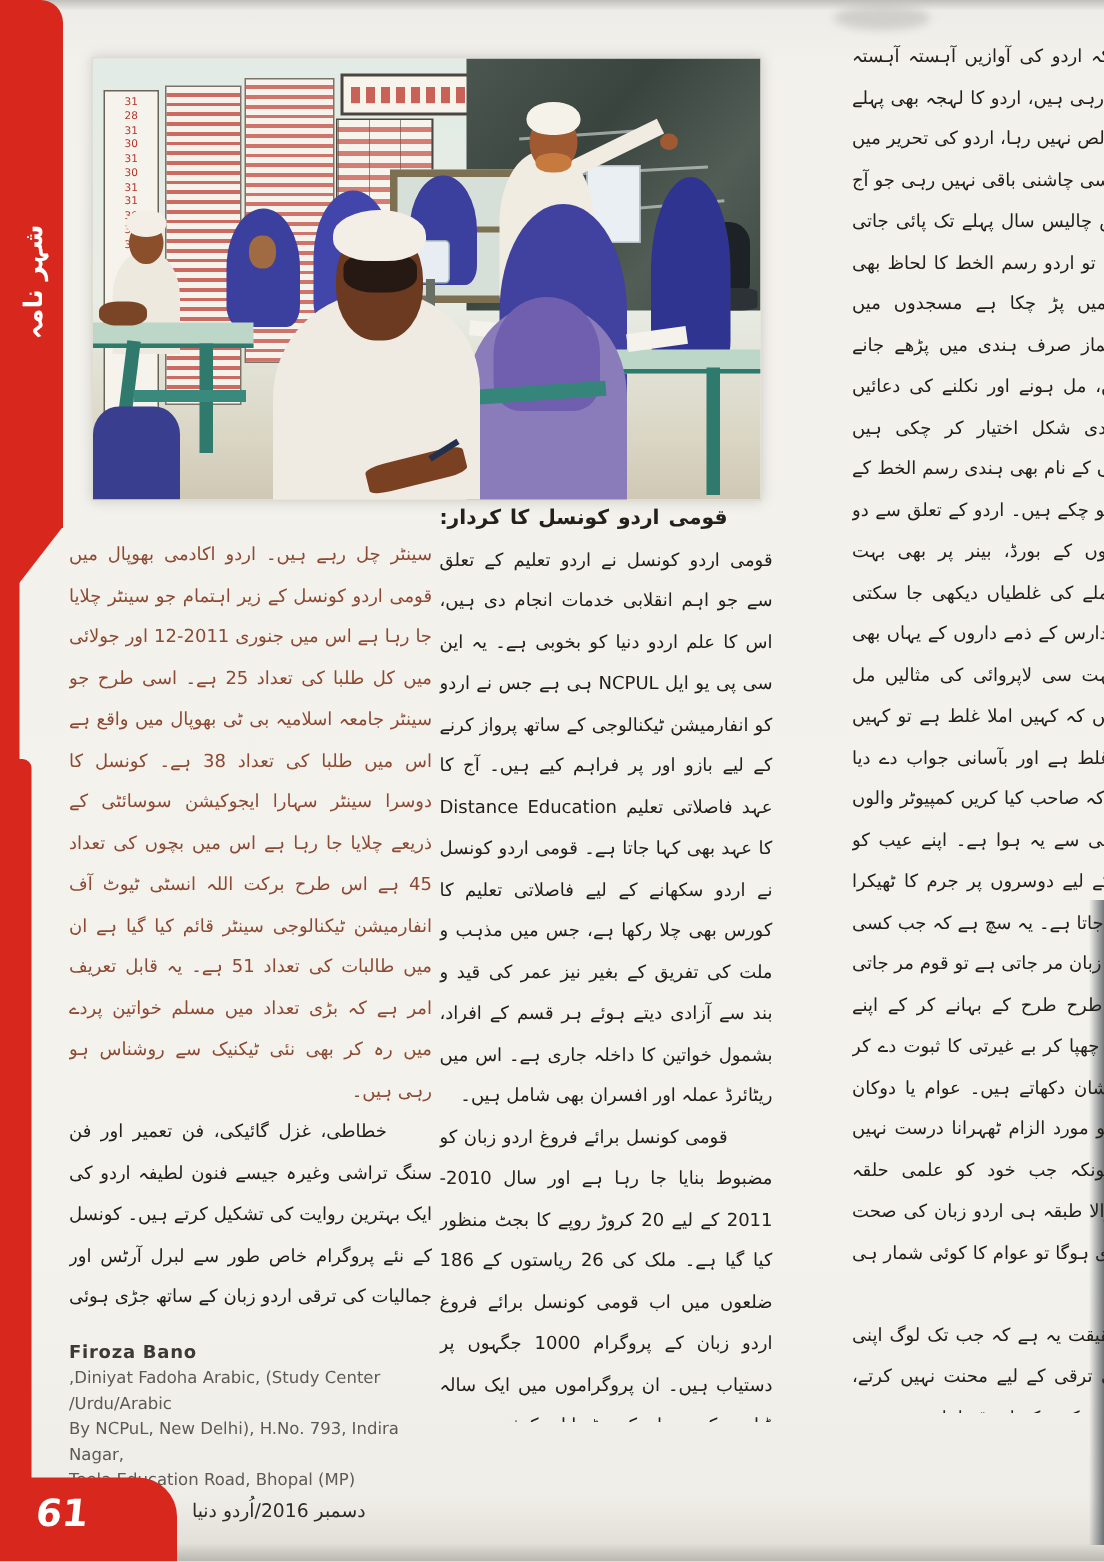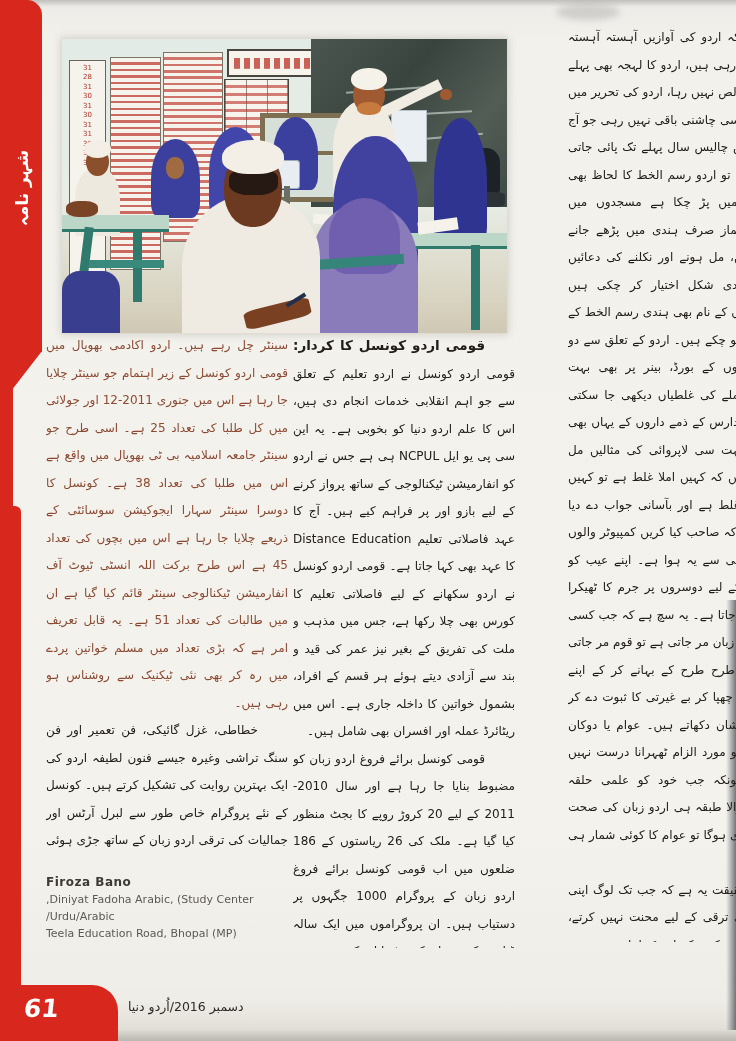--- a/index.html
+++ b/index.html
@@ -86,27 +86,27 @@
   .boy-head{left:36.5%;top:38%;width:13%;height:26%;background:#6b3a20;border-radius:46%;}
   .boy-hair{left:37.5%;top:44%;width:11%;height:9%;background:#261913;border-radius:40%;}
   .boy-cap{left:36%;top:34.5%;width:14%;height:11.5%;background:#f3efe6;border-radius:50% 50% 42% 42%;}
   .boy-arm{left:41%;top:90%;width:15%;height:6.5%;background:#7a4022;transform:rotate(-14deg);border-radius:20%;}
   .boy-pen{left:50%;top:88%;width:5%;height:1.4%;background:#23304d;transform:rotate(-32deg);}
   
   .urdu{direction:rtl;text-align:justify;font-size:12px;line-height:27.5px;color:#23201c;overflow:hidden;}
   .urdu p{margin:0;text-indent:30px;}
   .urdu p.flush{text-indent:0;}
   .col-right{position:absolute;left:524px;top:24px;width:209px;height:918px;margin-left:44px;}
-  .col-left{position:absolute;left:46px;top:332px;width:242px;height:530px;}
+  .col-left{position:absolute;left:46px;top:356px;width:242px;height:530px;}
   .col-mid{position:absolute;left:293px;top:332px;width:222px;height:616px;}
   .maroon{color:#8c4a33;}
   .heading-bold{font-weight:bold;font-size:13.5px;}
   
   .author{position:absolute;left:46px;top:874px;width:250px;font-size:11px;line-height:17px;color:#5d5a56;}
-  .author .name{font-weight:bold;color:#3c3936;font-size:12px;letter-spacing:.5px;}
+  .author .name{font-weight:bold;color:#3c3936;font-size:12px;letter-spacing:.5px;margin-top:19px;}
 </style>
 </head>
 <body>
 
 <div class="page">
 
   <div class="top-edge"></div>
   <div class="top-smudge"></div>
   <div class="right-shadow"></div>
   <div class="bottom-edge"></div>
@@ -194,20 +194,21 @@
 
   <div class="col-mid urdu">
     <p><span class="heading-bold">قومی اردو کونسل کا کردار: </span><span>قومی اردو کونسل نے اردو تعلیم کے تعلق سے جو اہم انقلابی خدمات انجام دی ہیں، اس کا علم اردو دنیا کو بخوبی ہے۔ یہ این سی پی یو ایل NCPUL ہی ہے جس نے اردو کو انفارمیشن ٹیکنالوجی کے ساتھ پرواز کرنے کے لیے بازو اور پر فراہم کیے ہیں۔ آج کا عہد فاصلاتی تعلیم Distance Education کا عہد بھی کہا جاتا ہے۔ قومی اردو کونسل نے اردو سکھانے کے لیے فاصلاتی تعلیم کا کورس بھی چلا رکھا ہے، جس میں مذہب و ملت کی تفریق کے بغیر نیز عمر کی قید و بند سے آزادی دیتے ہوئے ہر قسم کے افراد، بشمول خواتین کا داخلہ جاری ہے۔ اس میں ریٹائرڈ عملہ اور افسران بھی شامل ہیں۔</span></p>
     <p>قومی کونسل برائے فروغ اردو زبان کو مضبوط بنایا جا رہا ہے اور سال 2010-2011 کے لیے 20 کروڑ روپے کا بجٹ منظور کیا گیا ہے۔ ملک کی 26 ریاستوں کے 186 ضلعوں میں اب قومی کونسل برائے فروغ اردو زبان کے پروگرام 1000 جگہوں پر دستیاب ہیں۔ ان پروگراموں میں ایک سالہ ڈپلومہ کورس ان کمپیوٹر اپلی کیشن، بزنس اکاؤنٹنگ اینڈ ملٹی لنگول ڈی ٹی پی (CABA MDTP)، ایک سالہ ڈپلومہ کورس ان اردو لینگویج، ایک سالہ سرٹیفکیٹ کورس ان عربک لینگویج اور دو سالہ ڈپلومہ کورس ان فنکشنل عربک وغیرہ کورسیز شامل ہیں۔</p>
 
   </div>
 
   <div class="author">
     <div class="name">Firoza Bano</div>
     <div>,Diniyat Fadoha Arabic, (Study Center /Urdu/Arabic</div>
+    <div>By NCPuL, New Delhi), H.No. 793, Indira Nagar,</div>
     <div>Teela Education Road, Bhopal (MP)</div>
   </div>
 
   <div class="page-badge"></div>
   <div class="page-number">61</div>
   <div class="footer-title">دسمبر 2016/اُردو دنیا</div>
 
 </div>
 
 </body></html>

